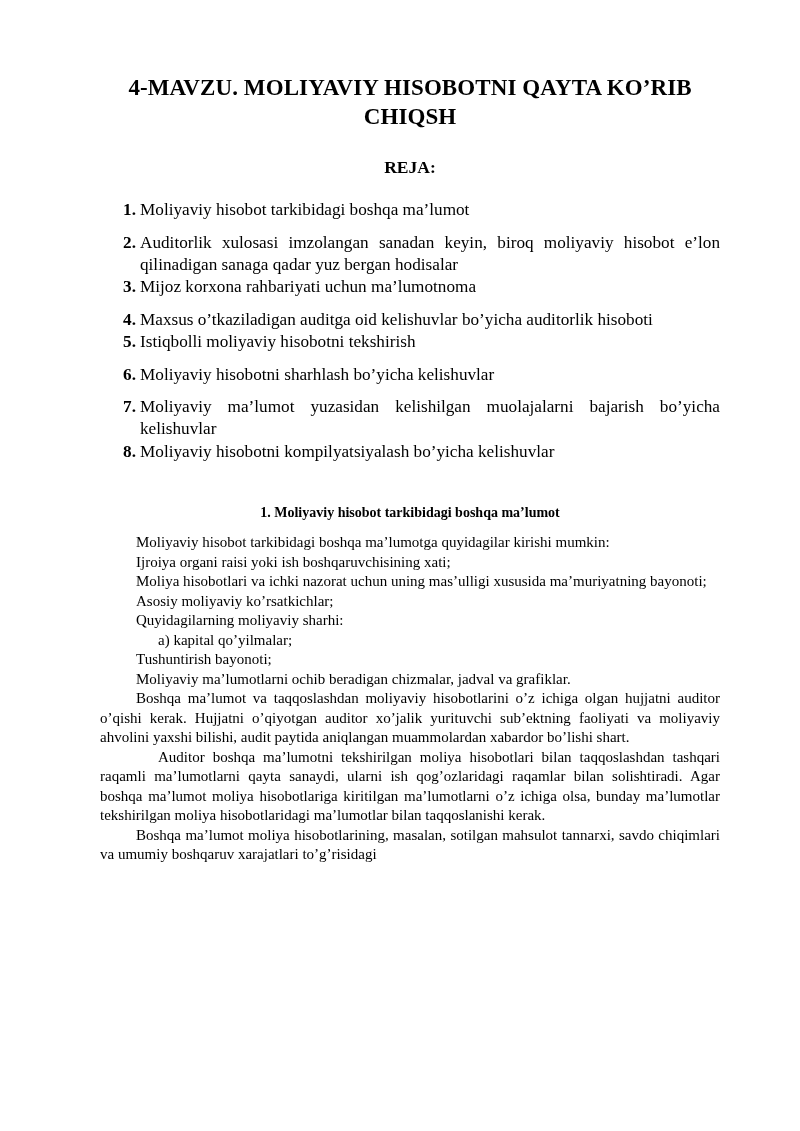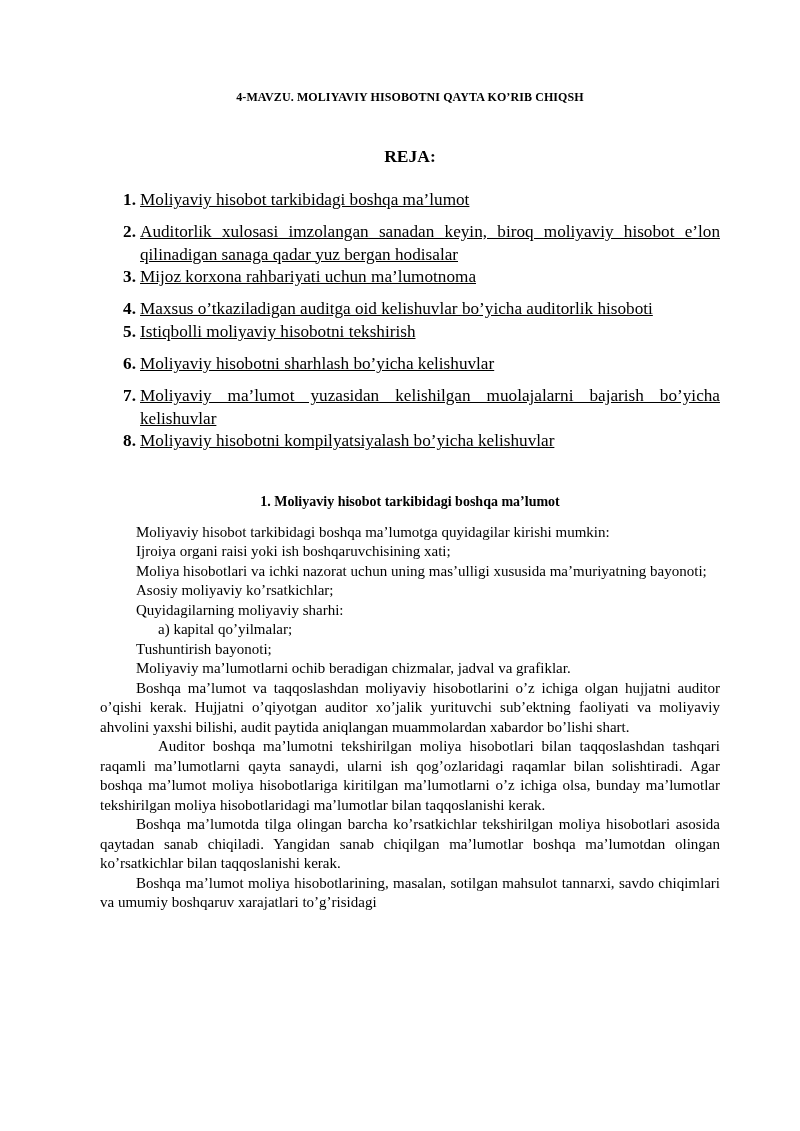--- a/index.html
+++ b/index.html
@@ -20,24 +20,24 @@
     box-sizing: border-box;
     padding: 0;
   }
   .content {
     position: absolute;
     left: 100px;
     top: 0;
     width: 620px;
   }
   .doc-title {
-    font-size: 12px;
+    font-size: 23px;
     font-weight: bold;
     text-align: center;
-    margin: 16px;
+    margin: 0;
     padding-top: 74px;
     letter-spacing: 0.1px;
     line-height: 1.25;
   }
   .reja-heading {
     font-size: 17.5px;
     font-weight: bold;
     text-align: center;
     margin: 0;
     padding-top: 25px;
@@ -52,21 +52,20 @@
   }
   ol.reja-list > li {
     counter-increment: reja;
     position: relative;
     padding-left: 40px;
     font-size: 17.2px;
     line-height: 1.30;
     text-align: justify;
     text-justify: inter-word;
     margin-bottom: 0px;
-    text-decoration: underline;
   }
   ol.reja-list > li::before {
     content: counter(reja) ".";
     position: absolute;
     left: 12px;
     top: 0;
     font-weight: bold;
     width: 24px;
     text-align: right;
   }
@@ -127,17 +126,16 @@
     <p class="body-para">Moliyaviy hisobot tarkibidagi boshqa ma’lumotga quyidagilar kirishi mumkin:</p>
     <p class="body-para nojustify">Ijroiya organi raisi yoki ish boshqaruvchisining xati;</p>
     <p class="body-para">Moliya hisobotlari va ichki nazorat uchun uning mas’ulligi xususida ma’muriyatning bayonoti;</p>
     <p class="body-para nojustify">Asosiy moliyaviy ko’rsatkichlar;</p>
     <p class="body-para nojustify">Quyidagilarning moliyaviy sharhi:</p>
     <p class="body-para nojustify wide-indent">a) kapital qo’yilmalar;</p>
     <p class="body-para nojustify">Tushuntirish bayonoti;</p>
     <p class="body-para nojustify">Moliyaviy ma’lumotlarni ochib beradigan chizmalar, jadval va grafiklar.</p>
     <p class="body-para">Boshqa ma’lumot va taqqoslashdan moliyaviy hisobotlarini o’z ichiga olgan hujjatni auditor o’qishi kerak. Hujjatni o’qiyotgan auditor xo’jalik yurituvchi sub’ektning faoliyati va moliyaviy ahvolini yaxshi bilishi, audit paytida aniqlangan muammolardan xabardor bo’lishi shart.</p>
     <p class="body-para wide-indent">Auditor boshqa ma’lumotni tekshirilgan moliya hisobotlari bilan taqqoslashdan tashqari raqamli ma’lumotlarni qayta sanaydi, ularni ish qog’ozlaridagi raqamlar bilan solishtiradi. Agar boshqa ma’lumot moliya hisobotlariga kiritilgan ma’lumotlarni o’z ichiga olsa, bunday ma’lumotlar tekshirilgan moliya hisobotlaridagi ma’lumotlar bilan taqqoslanishi kerak.</p>
-    <p class="body-para">Boshqa ma’lumotda tilga olingan barcha ko’rsatkichlar tekshirilgan moliya hisobotlari asosida qaytadan sanab chiqiladi.  Yangidan sanab chiqilgan ma’lumotlar boshqa ma’lumotdan olingan ko’rsatkichlar bilan taqqoslanishi kerak.</p>
     <p class="body-para last-para">Boshqa ma’lumot moliya hisobotlarining, masalan, sotilgan mahsulot tannarxi, savdo chiqimlari va umumiy boshqaruv xarajatlari to’g’risidagi</p>
 
   </div>
 </div>
 
 </body></html>

